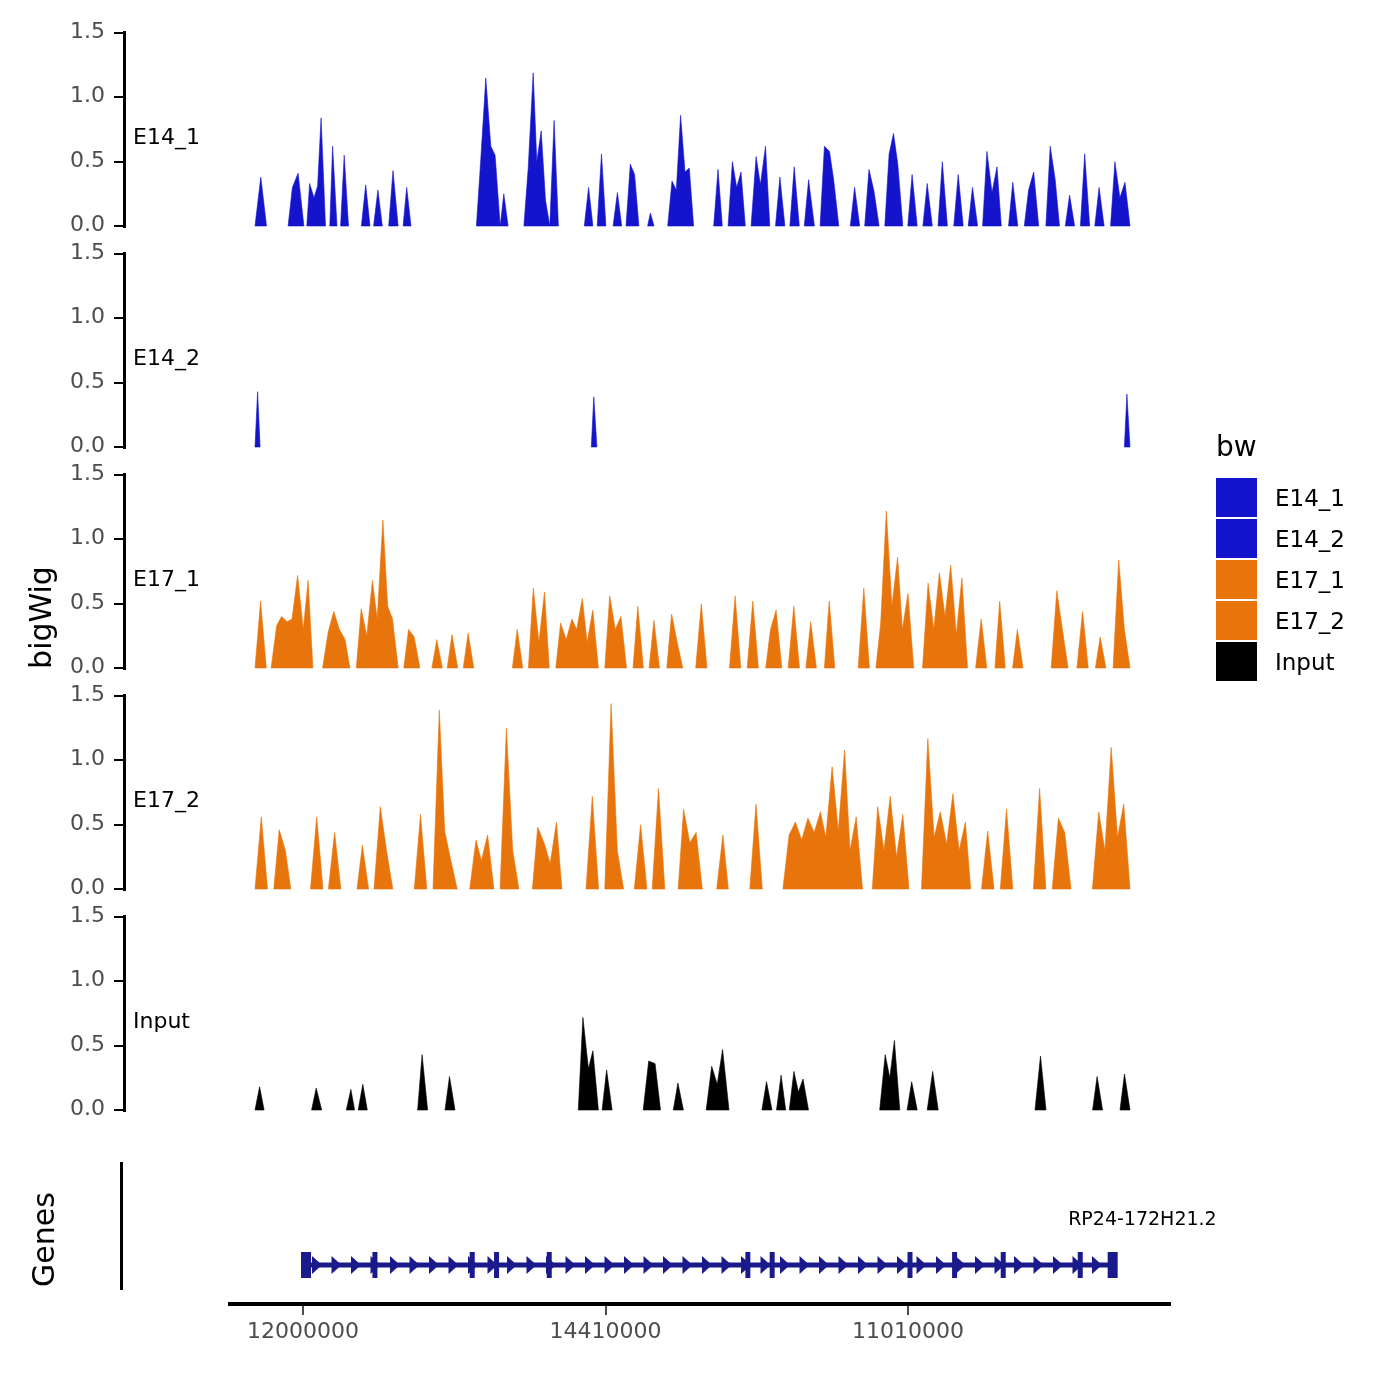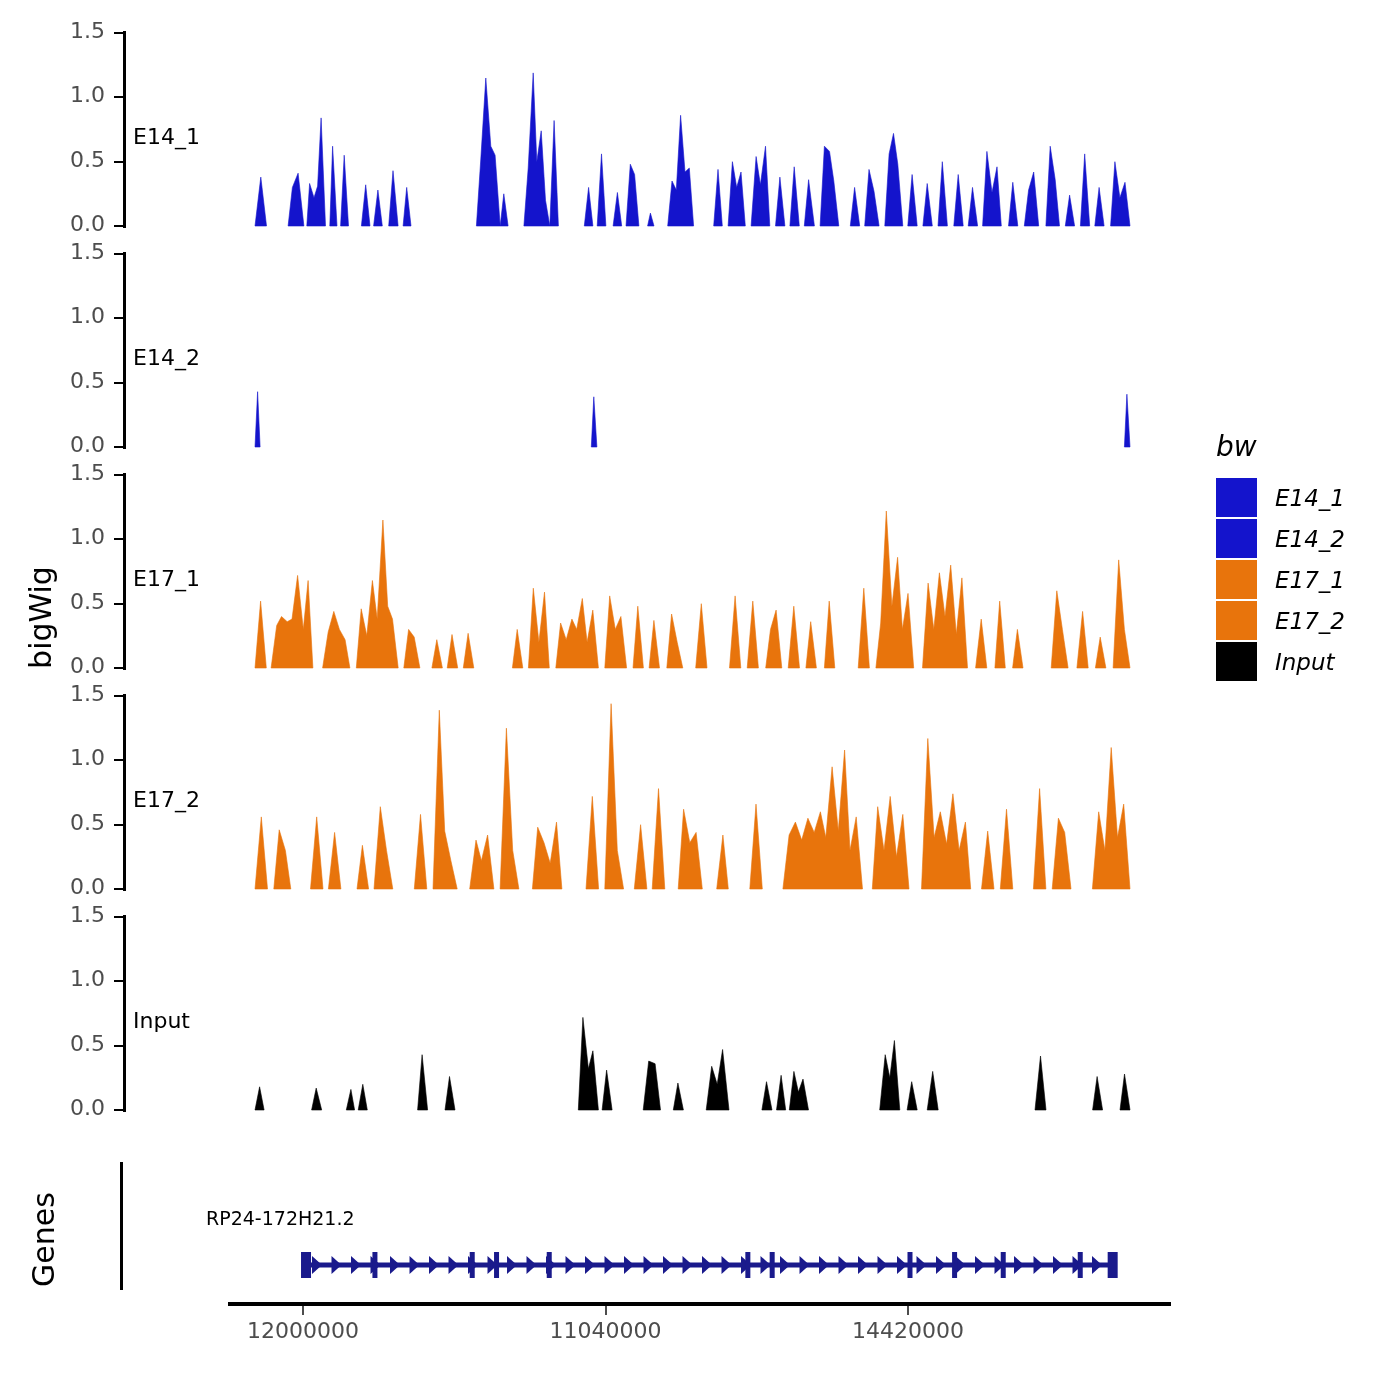--- a/index.html
+++ b/index.html
@@ -57,41 +57,41 @@
 
   
   #gene-axis-line{
     position:absolute;left:120px;width:3px;background:#000;
     top:1162px;height:128px;
   }
   #gene-name{
     position:absolute;
     font-size:19px;color:#000;
     white-space:nowrap;
-    text-align:left;
+    text-align:right;
   }
 
   
   #xaxis-line{
     position:absolute;
     left:228px;width:943px;height:4px;background:#000;
     top:1302px;
   }
   .xtick{position:absolute;width:2px;height:9px;background:#4d4d4d;}
   .xtlabel{
     position:absolute;font-size:22px;color:#4d4d4d;
     white-space:nowrap;text-align:center;
   }
   #xaxis-title{
     position:absolute;top:1345px;left:228px;width:943px;
     text-align:center;font-size:30px;color:#000;
   }
 
   
-  #legend{position:absolute;left:1216px;top:430px;font-style:italic;}
+  #legend{position:absolute;left:1216px;top:430px;}
   #legend-title{font-size:28px;color:#000;margin-bottom:14px;}
   .legend-row{display:flex;align-items:center;height:41px;}
   .legend-swatch{
     width:41px;height:39px;margin-right:18px;flex:0 0 auto;
   }
   .legend-label{font-size:23px;color:#000;white-space:nowrap;}
 </style>
 </head>
 <body>
 
@@ -247,23 +247,23 @@
         <rect x="1077.7435" y="1252" width="5" height="26" fill="#1a1a8c"></rect>
         <rect x="1107.6715" y="1252" width="10" height="26" fill="#1a1a8c"></rect>
       </svg>
     </div>
 
   <div id="xaxis-line"></div>
   <div id="xaxis-ticks" style="position: absolute; left: 0px; top: 0px; width: 1400px; height: 1400px; pointer-events: none;">
       <div class="xtick" style="left: 302px; top: 1306px;"></div>
       <div class="xtlabel" style="left: 213px; width: 180px; top: 1318px;">12000000</div>
       <div class="xtick" style="left: 604.5px; top: 1306px;"></div>
-      <div class="xtlabel" style="left: 515.5px; width: 180px; top: 1318px;">11040000</div>
+      <div class="xtlabel" style="left: 515.5px; width: 180px; top: 1318px;">14410000</div>
       <div class="xtick" style="left: 907px; top: 1306px;"></div>
-      <div class="xtlabel" style="left: 818px; width: 180px; top: 1318px;">14420000</div>
+      <div class="xtlabel" style="left: 818px; width: 180px; top: 1318px;">11010000</div>
     </div>
 
   <div id="legend">
     <div id="legend-title">bw</div>
     <div id="legend-items">
         <div class="legend-row">
           <span class="legend-swatch" style="background: rgb(20, 20, 204);"></span>
           <span class="legend-label">E14_1</span>
         </div>
         <div class="legend-row">

